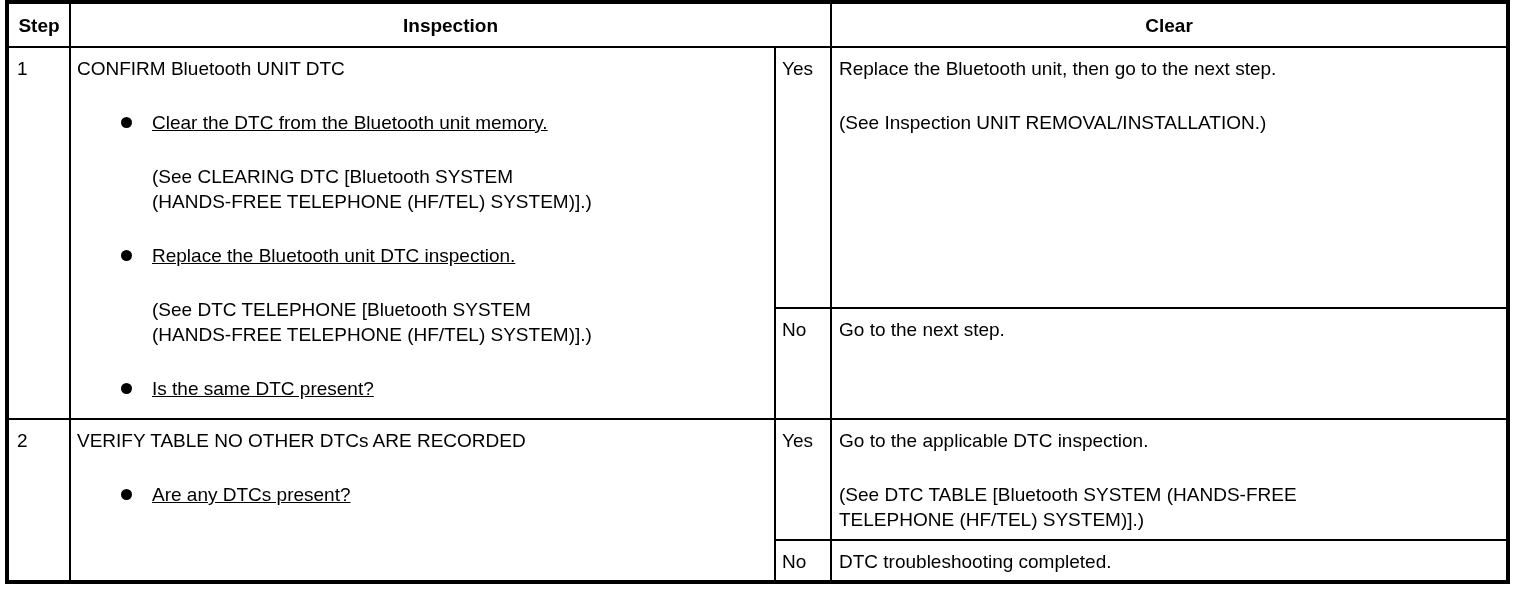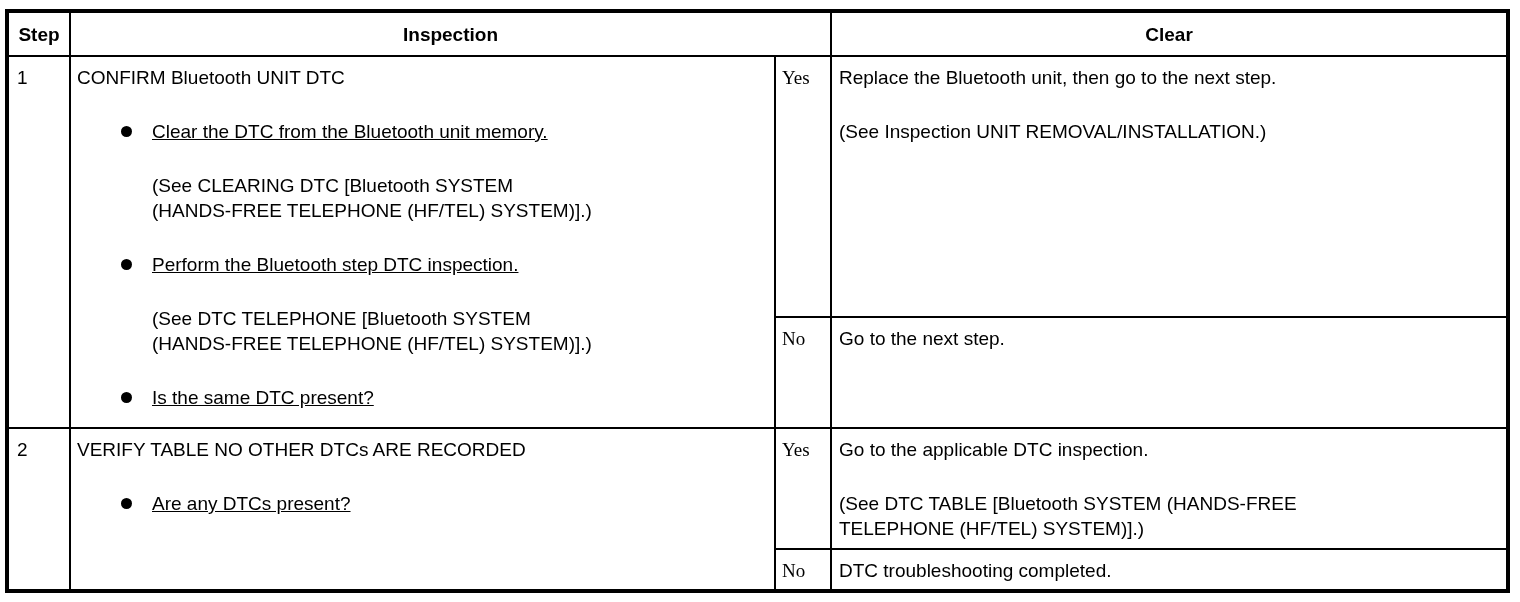--- a/index.html
+++ b/index.html
@@ -6,21 +6,21 @@
     margin: 0;
     padding: 0;
     background: #ffffff;
     width: 1520px;
     height: 602px;
     overflow: hidden;
     font-family: "Liberation Sans", sans-serif;
     color: #000000;
   }
   .page {
-    padding: 9px 0 0 5px;
+    padding: 0 0 0 5px;
   }
   table.ts {
     border-collapse: collapse;
     table-layout: fixed;
     width: 1505px;
     border: 4px solid #000;
   }
   .ts th, .ts td {
     border: 2px solid #000;
     font-size: 19px;
@@ -41,21 +41,21 @@
   col.c-yn     { width: 56px;  }
   col.c-action { width: 677px; }
 
   tr.r1a { height: 261px; }
   tr.r1b { height: 111px; }
   tr.r2a { height: 121px; }
   tr.r2b { height: 38px;  }
 
   td.step-cell { padding-left: 8px; }
   td.insp-cell { padding-left: 6px; }
-  td.yn-cell   { padding-left: 6px; font-family: Liberation Serif, serif; }
+  td.yn-cell   { padding-left: 6px; }
 
   .insp-title { font-weight: normal; }
 
   .block { margin-top: 29px; }
   .block.first { margin-top: 0; }
 
   .bullet-row {
     display: flex;
     align-items: flex-start;
     margin-left: 44px;
@@ -100,21 +100,21 @@
           <div class="bullet-row block">
             <span class="dot"></span>
             <span>Clear the DTC from the Bluetooth unit memory.</span>
           </div>
           <div class="note block">
             <div>(See CLEARING DTC [Bluetooth SYSTEM</div>
             <div>(HANDS-FREE TELEPHONE (HF/TEL) SYSTEM)].)</div>
           </div>
           <div class="bullet-row block">
             <span class="dot"></span>
-            <span>Perform the Bluetooth step DTC inspection.</span>
+            <span>Replace the Bluetooth unit DTC inspection.</span>
           </div>
           <div class="note block">
             <div>(See DTC TELEPHONE [Bluetooth SYSTEM</div>
             <div>(HANDS-FREE TELEPHONE (HF/TEL) SYSTEM)].)</div>
           </div>
           <div class="bullet-row block">
             <span class="dot"></span>
             <span>Is the same DTC present?</span>
           </div>
         </td>

